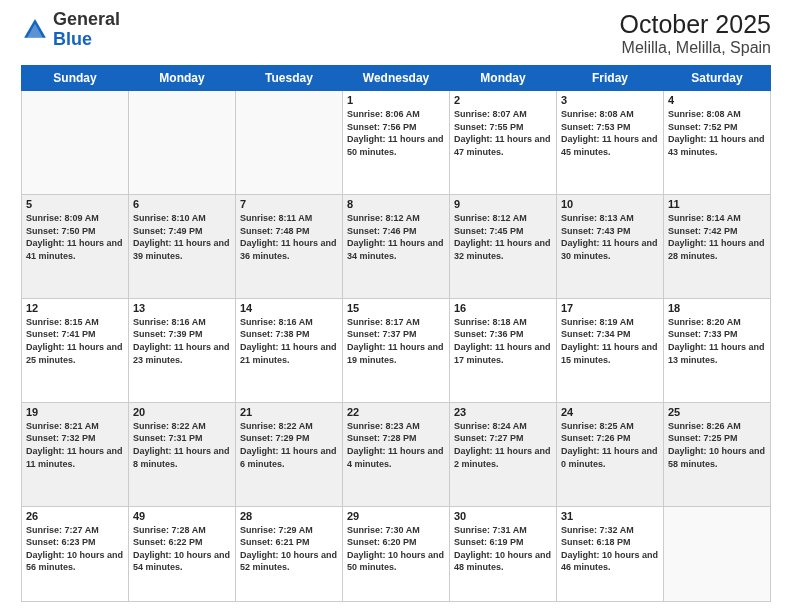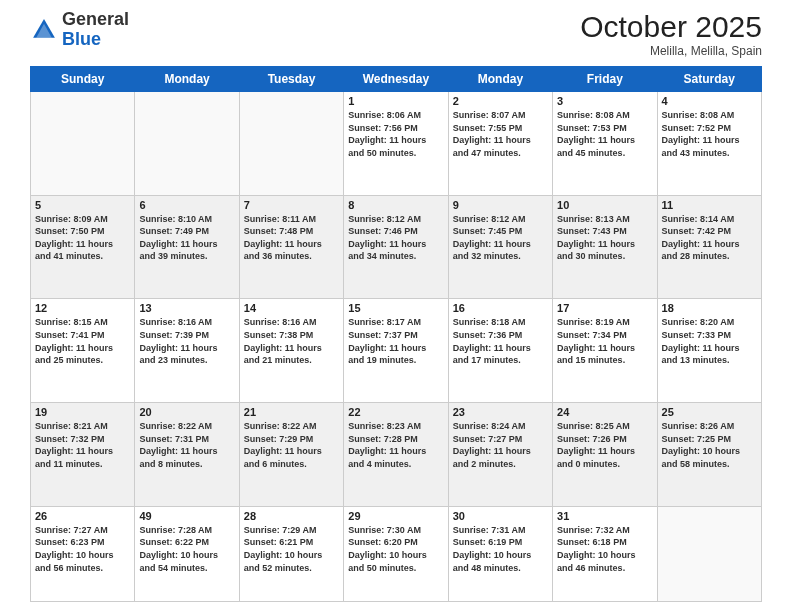--- a/index.html
+++ b/index.html
@@ -6,21 +6,21 @@
     body {
       font-family: Arial, sans-serif;
       background: #fff;
       width: 792px;
       height: 612px;
       overflow: hidden;
     }
     .page {
       width: 792px;
       height: 612px;
-      padding: 10px 30px;
+      padding: 10px 21px;
       display: flex;
       flex-direction: column;
     }
     .header {
       display: flex;
       justify-content: space-between;
       align-items: flex-start;
       margin-bottom: 8px;
     }
     .logo {
@@ -36,26 +36,26 @@
     .logo-general { color: #333; }
     .logo-blue { color: #1565c0; text-align: right; }
     .logo-icon {
       width: 28px;
       height: 28px;
     }
     .title-block {
       text-align: right;
     }
     .month-title {
-      font-size: 30px;
+      font-size: 25px;
       font-weight: normal;
       color: #222;
     }
     .location {
-      font-size: 12px;
+      font-size: 16px;
       color: #444;
     }
     .calendar {
       flex: 1;
       border: 1px solid #ccc;
       border-collapse: collapse;
       width: 100%;
       table-layout: fixed;
     }
     .calendar th {

